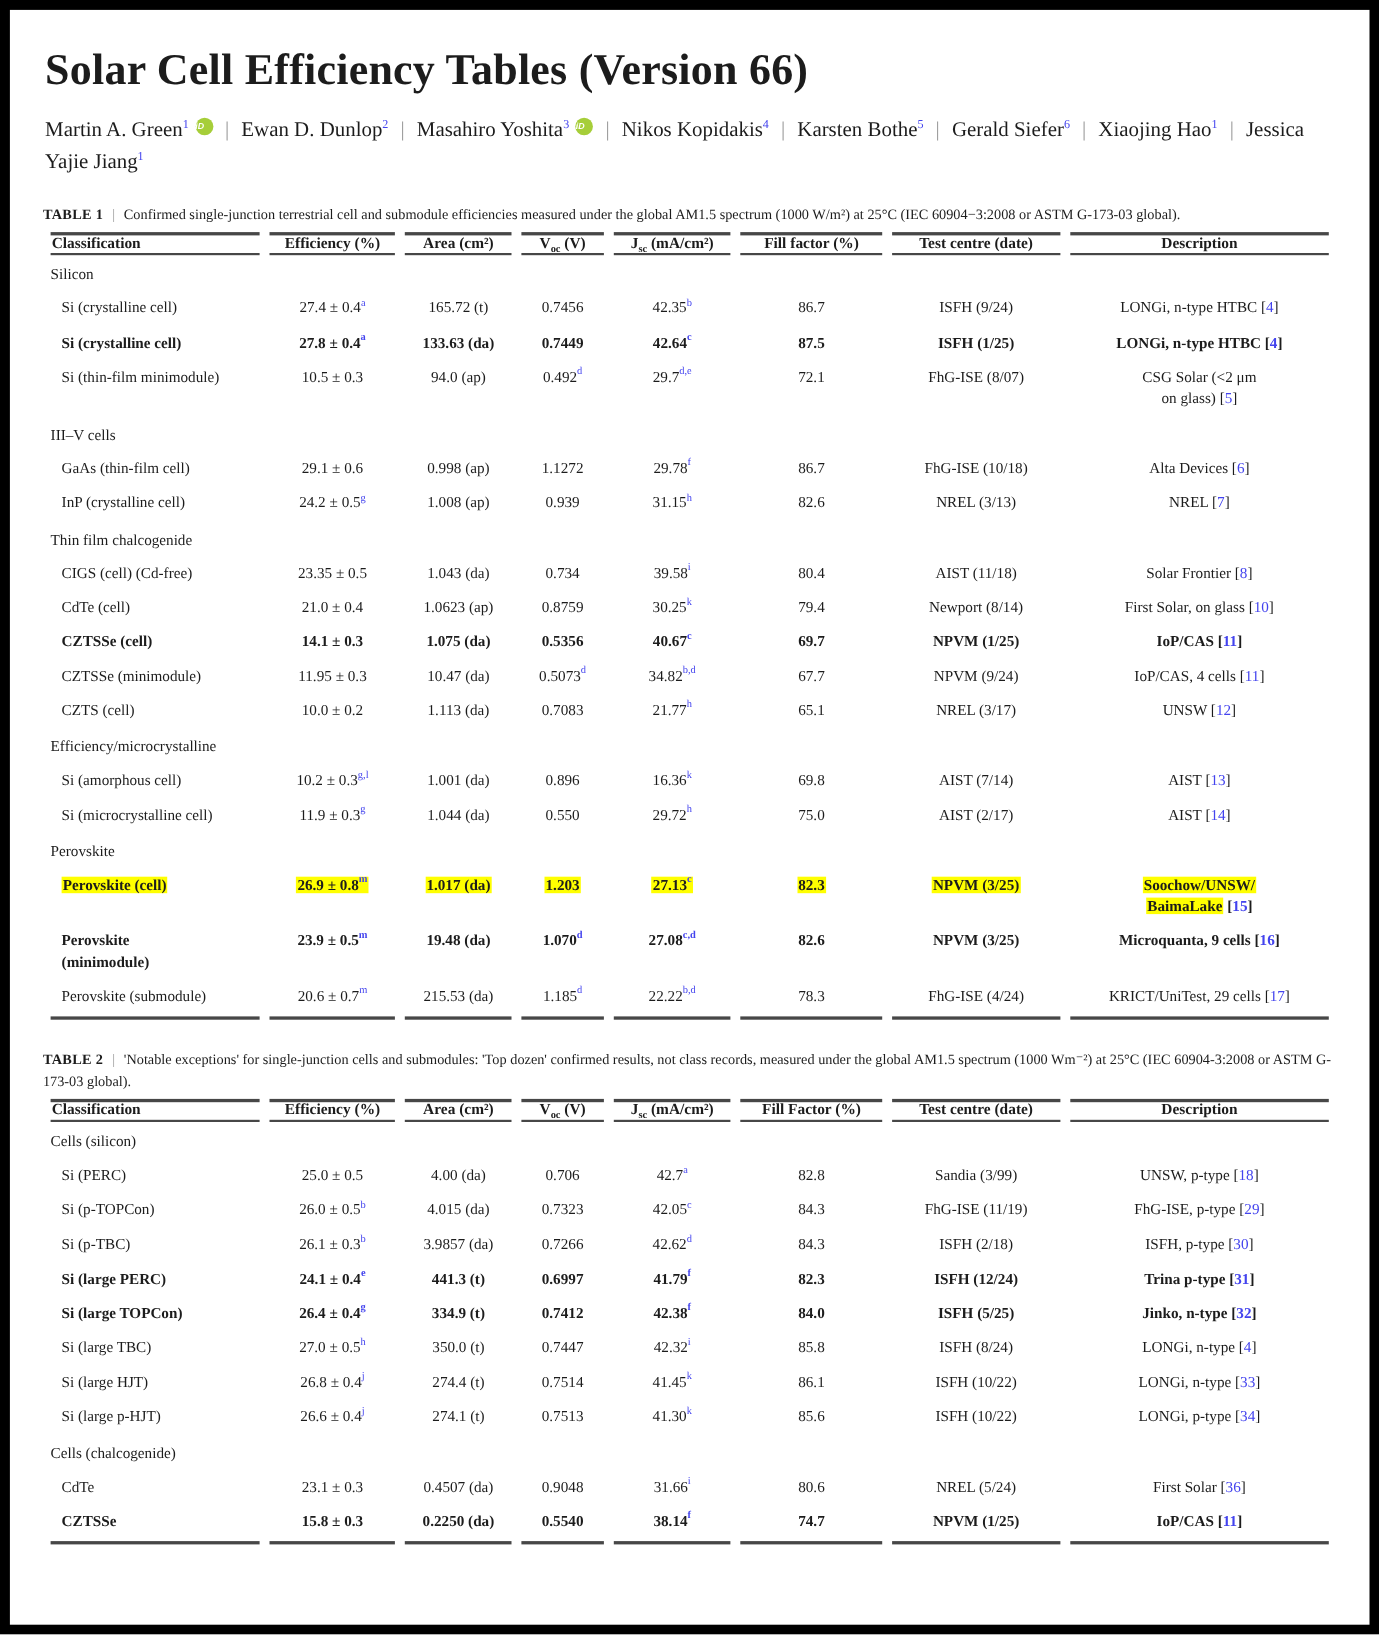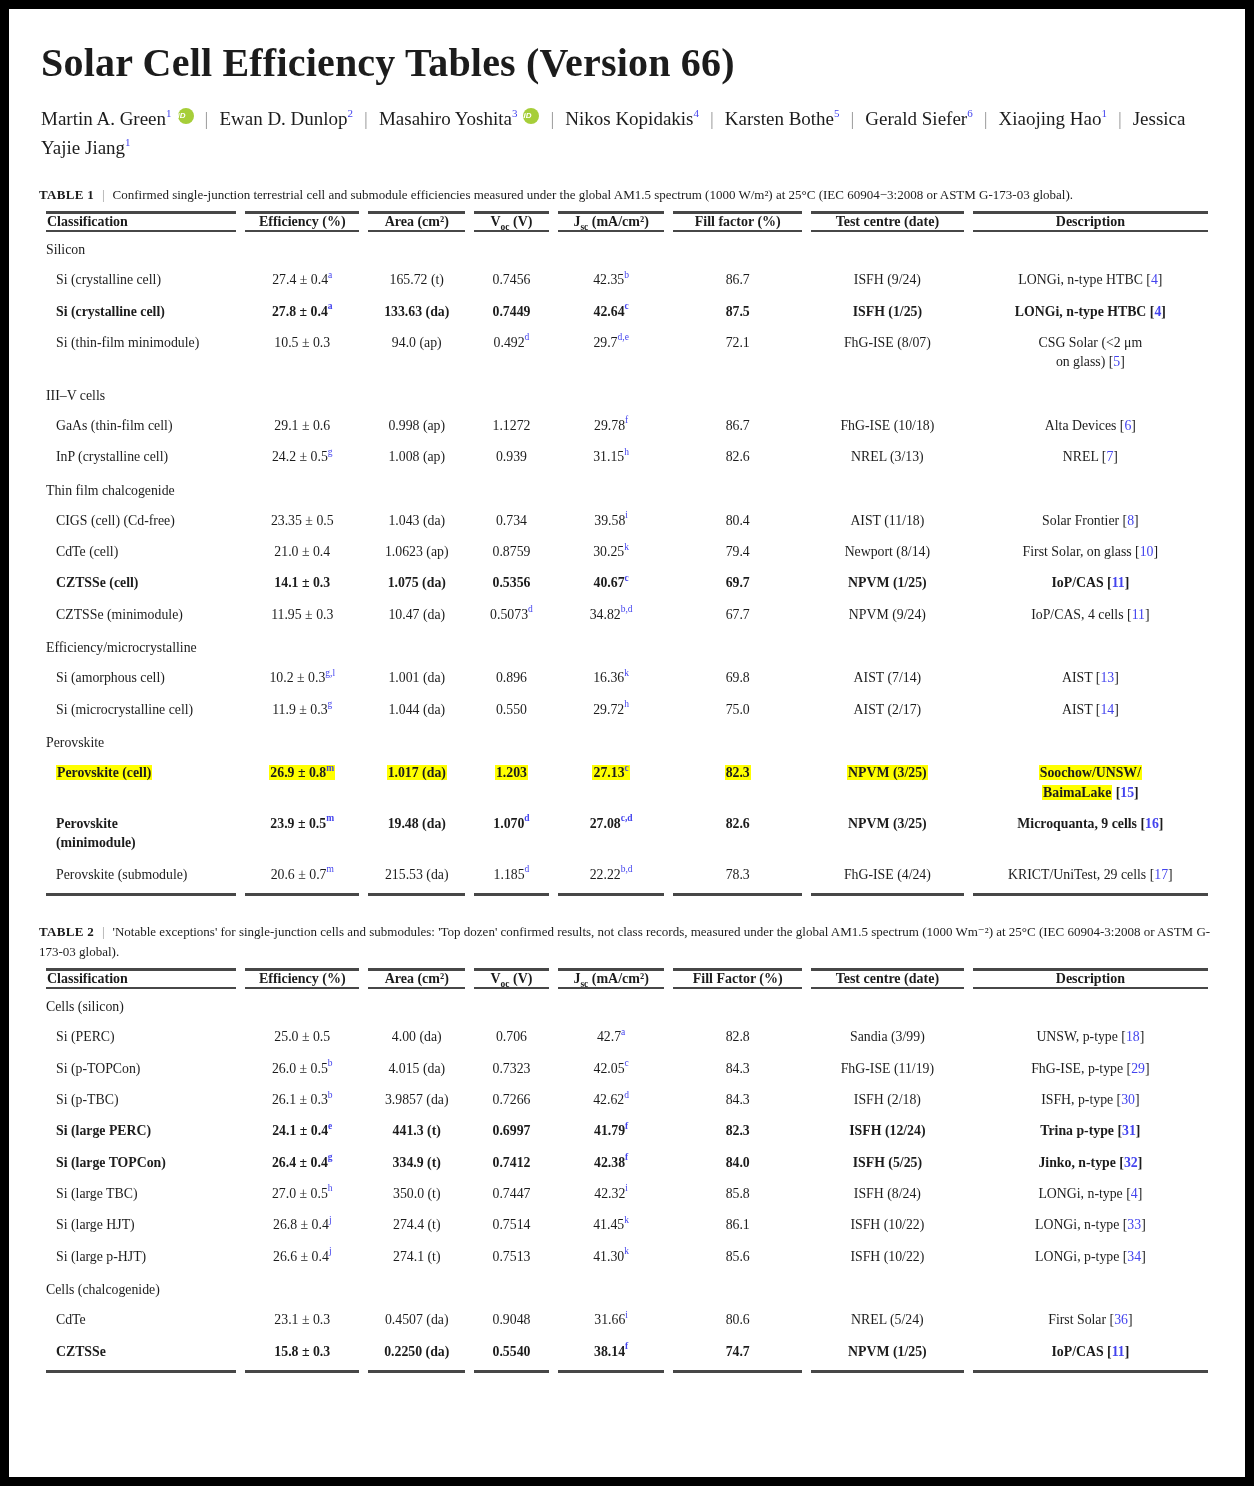--- a/index.html
+++ b/index.html
@@ -166,20 +166,30 @@
           <td>CZTSSe (minimodule)</td>
           <td>11.95 ± 0.3</td>
           <td>10.47 (da)</td>
           <td>0.5073<sup class="fn">d</sup></td>
           <td>34.82<sup class="fn">b,d</sup></td>
           <td>67.7</td>
           <td>NPVM (9/24)</td>
           <td>IoP/CAS, 4 cells [<span class="ref">11</span>]</td>
         </tr>
         <tr>
+          <td>CZTS (cell)</td>
+          <td>10.0 ± 0.2</td>
+          <td>1.113 (da)</td>
+          <td>0.7083</td>
+          <td>21.77<sup class="fn">h</sup></td>
+          <td>65.1</td>
+          <td>NREL (3/17)</td>
+          <td>UNSW [<span class="ref">12</span>]</td>
+        </tr>
+        <tr>
           <td colspan="8" class="section">Efficiency/microcrystalline</td>
         </tr>
         <tr>
           <td>Si (amorphous cell)</td>
           <td>10.2 ± 0.3<sup class="fn">g,l</sup></td>
           <td>1.001 (da)</td>
           <td>0.896</td>
           <td>16.36<sup class="fn">k</sup></td>
           <td>69.8</td>
           <td>AIST (7/14)</td>

